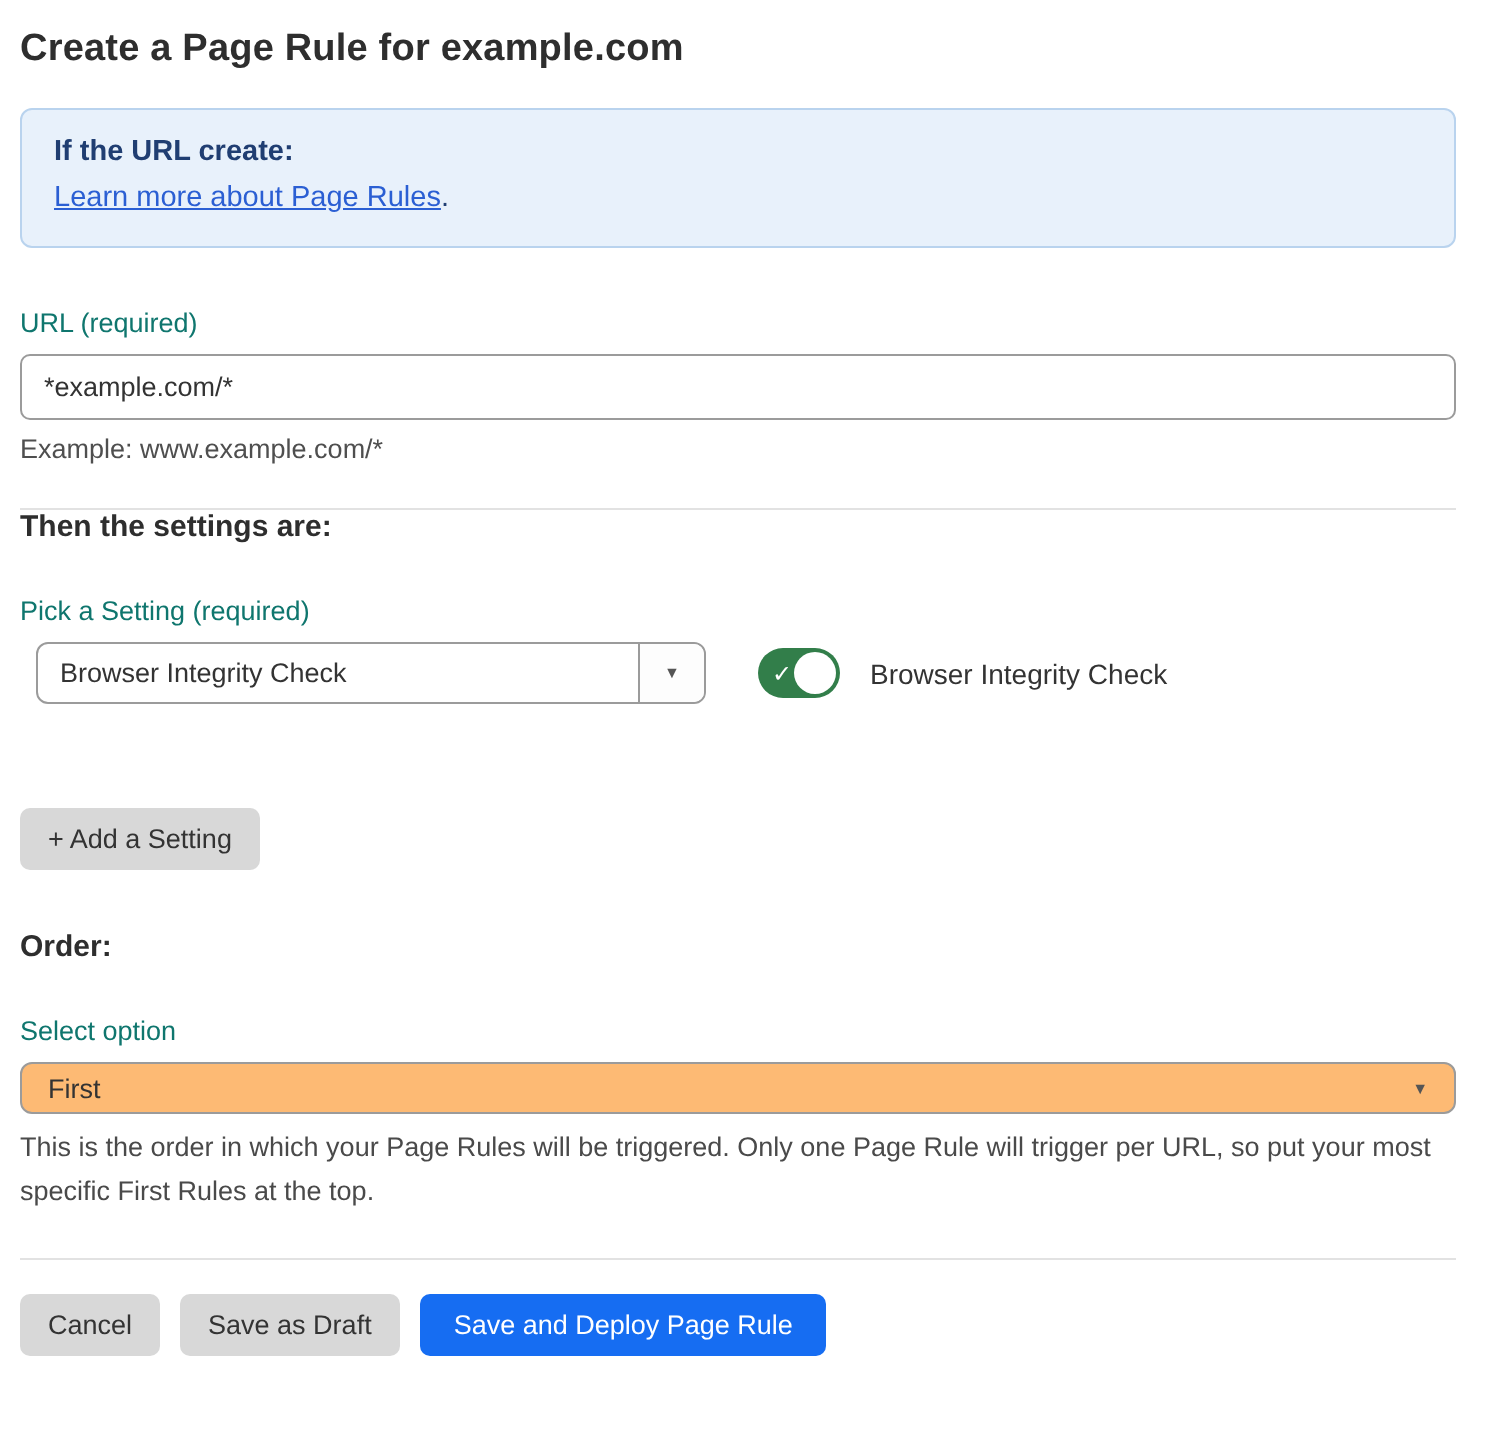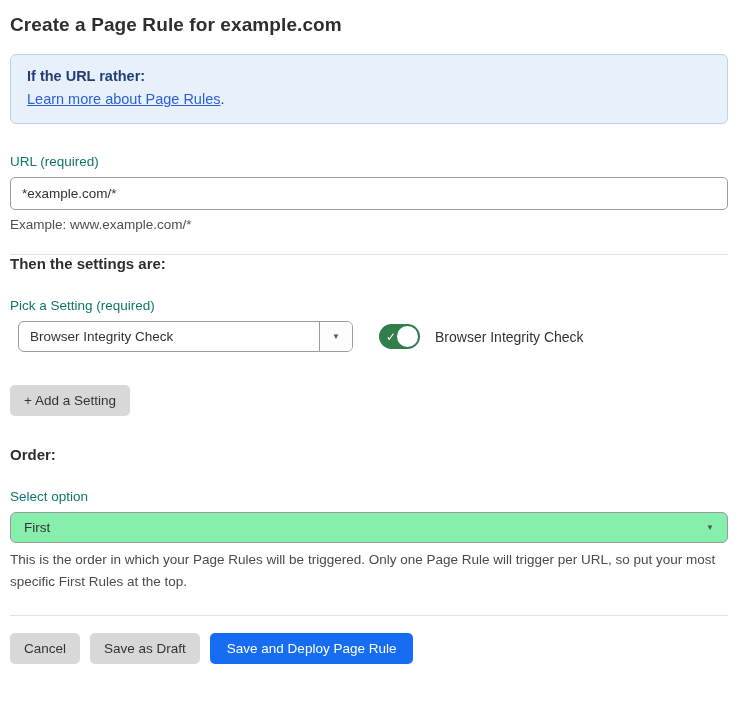--- a/index.html
+++ b/index.html
@@ -145,33 +145,33 @@
     display: inline-block;
     border: none;
     border-radius: 5px;
     font-size: 13.5px;
     font-family: "Liberation Sans", "DejaVu Sans", sans-serif;
     cursor: pointer;
     padding: 8px 14px;
     color: #333;
     background: #d8d8d8;
   }
-  .btn.add-setting { margin-top: 33px; }
+  .btn.add-setting { margin-top: 52px; }
   .btn.primary {
     background: #166df2;
     color: #ffffff;
     padding: 8px 17px;
   }
   .full-select {
     margin-top: 8px;
     width: 100%;
-    height: 31px;
+    height: 26px;
     border: 1px solid #9b9b9b;
     border-radius: 6px;
-    background: #86efac;
+    background: #fdba74;
     display: flex;
     align-items: center;
     justify-content: space-between;
     padding: 0 13px;
     font-size: 13.5px;
     color: #333;
     cursor: pointer;
   }
   .full-select .select-arrow {
     font-size: 8px;
@@ -191,21 +191,21 @@
   }
 </style>
 </head>
 <body>
 
 <div class="container">
 
   <h1 class="page-title">Create a Page Rule for example.com</h1>
 
   <div class="info-box">
-    <div class="info-heading">If the URL rather:</div>
+    <div class="info-heading">If the URL create:</div>
     <div><a>Learn more about Page Rules</a><span>.</span></div>
   </div>
 
   <div class="field-label">URL (required)</div>
   <input class="url-input" type="text" value="*example.com/*" style="">
   <div class="helper-text">Example: www.example.com/*</div>
 
   <hr class="divider">
 
   <div class="section-heading">Then the settings are:</div>

